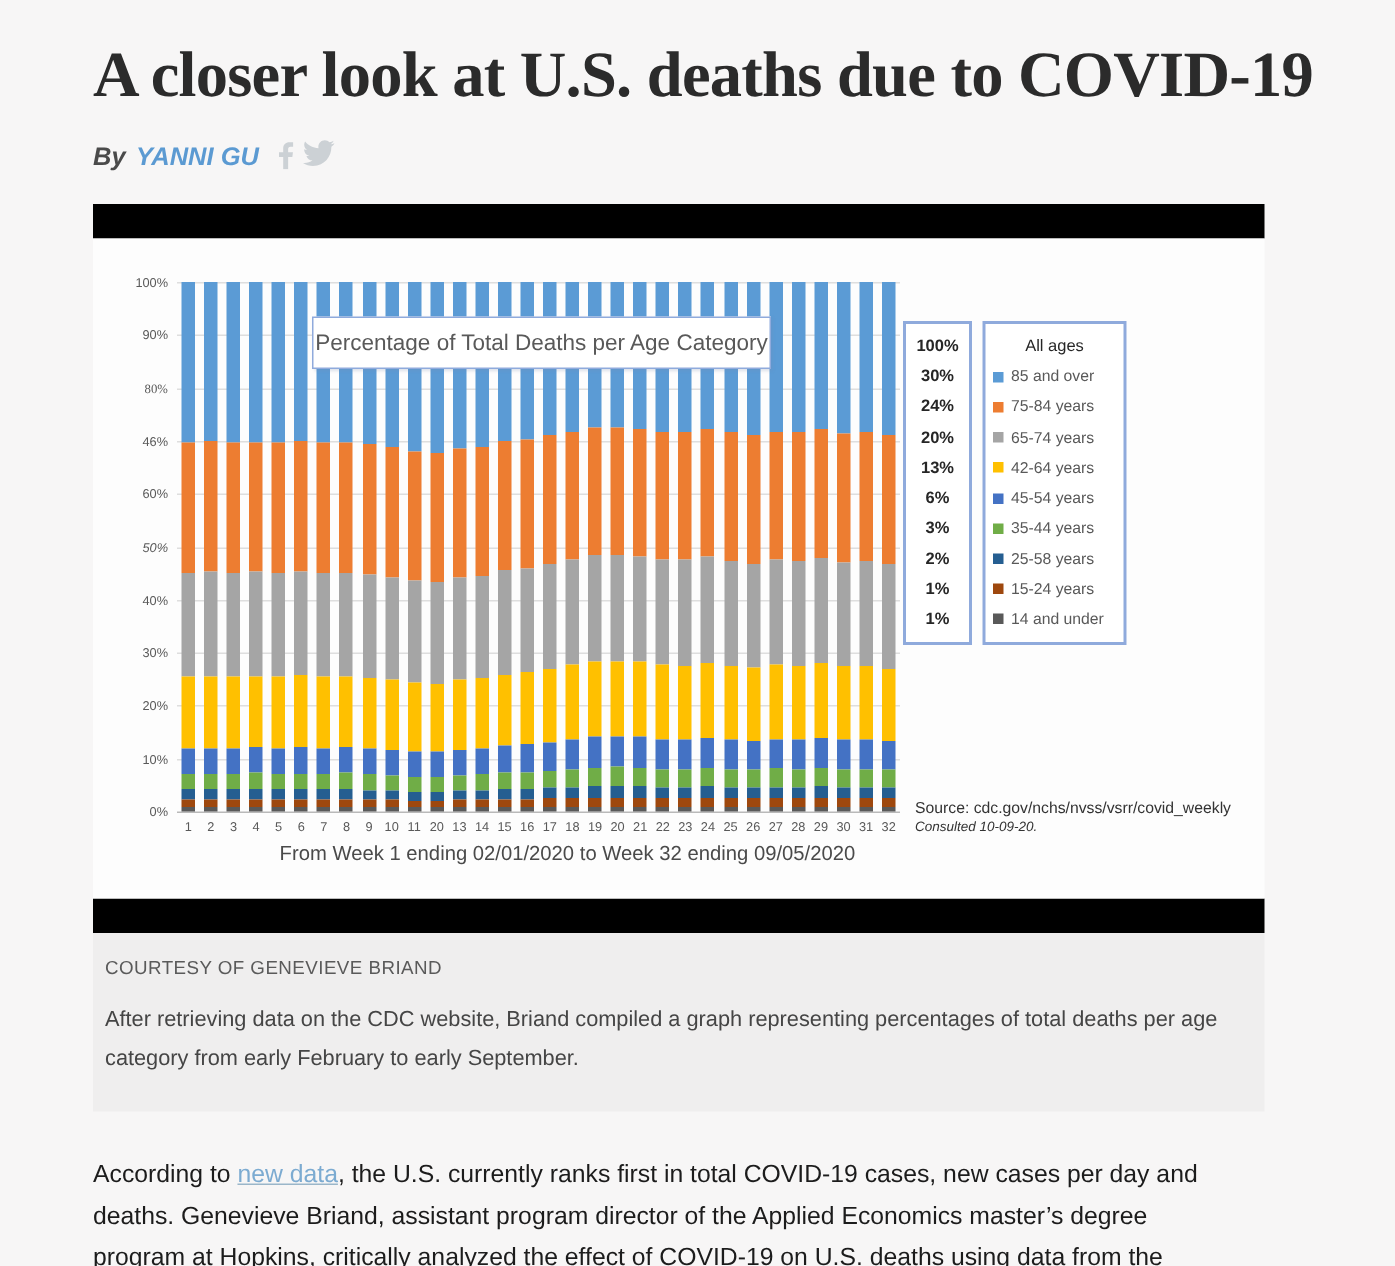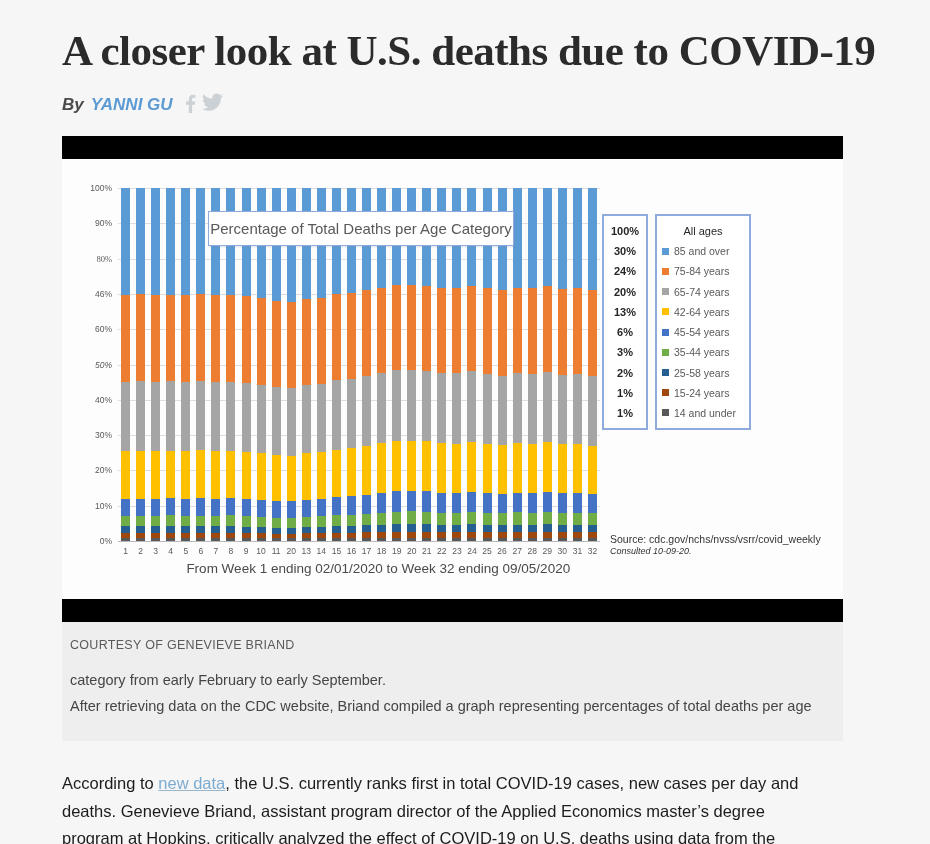--- a/index.html
+++ b/index.html
@@ -713,22 +713,22 @@
         <div class="source-1">Source: cdc.gov/nchs/nvss/vsrr/covid_weekly</div>
         <div class="source-2">Consulted 10-09-20.</div>
       </div>
     </div>
 
     <div class="letterbox"></div>
 
     <figcaption class="caption-block">
       <div class="credit">COURTESY OF GENEVIEVE BRIAND</div>
       <div class="caption-text">
+        <div>After retrieving data on the CDC website, Briand compiled a graph representing percentages of total deaths per age</div>
         <div>category from early February to early September.</div>
-        <div>After retrieving data on the CDC website, Briand compiled a graph representing percentages of total deaths per age</div>
       </div>
     </figcaption>
   </figure>
 
   <div class="article-body">
     <div><span>According to </span><a href="#">new data</a><span>, the U.S. currently ranks first in total COVID-19 cases, new cases per day and</span></div>
     <div>deaths. Genevieve Briand, assistant program director of the Applied Economics master’s degree</div>
     <div>program at Hopkins, critically analyzed the effect of COVID-19 on U.S. deaths using data from the</div>
 
   </div>

